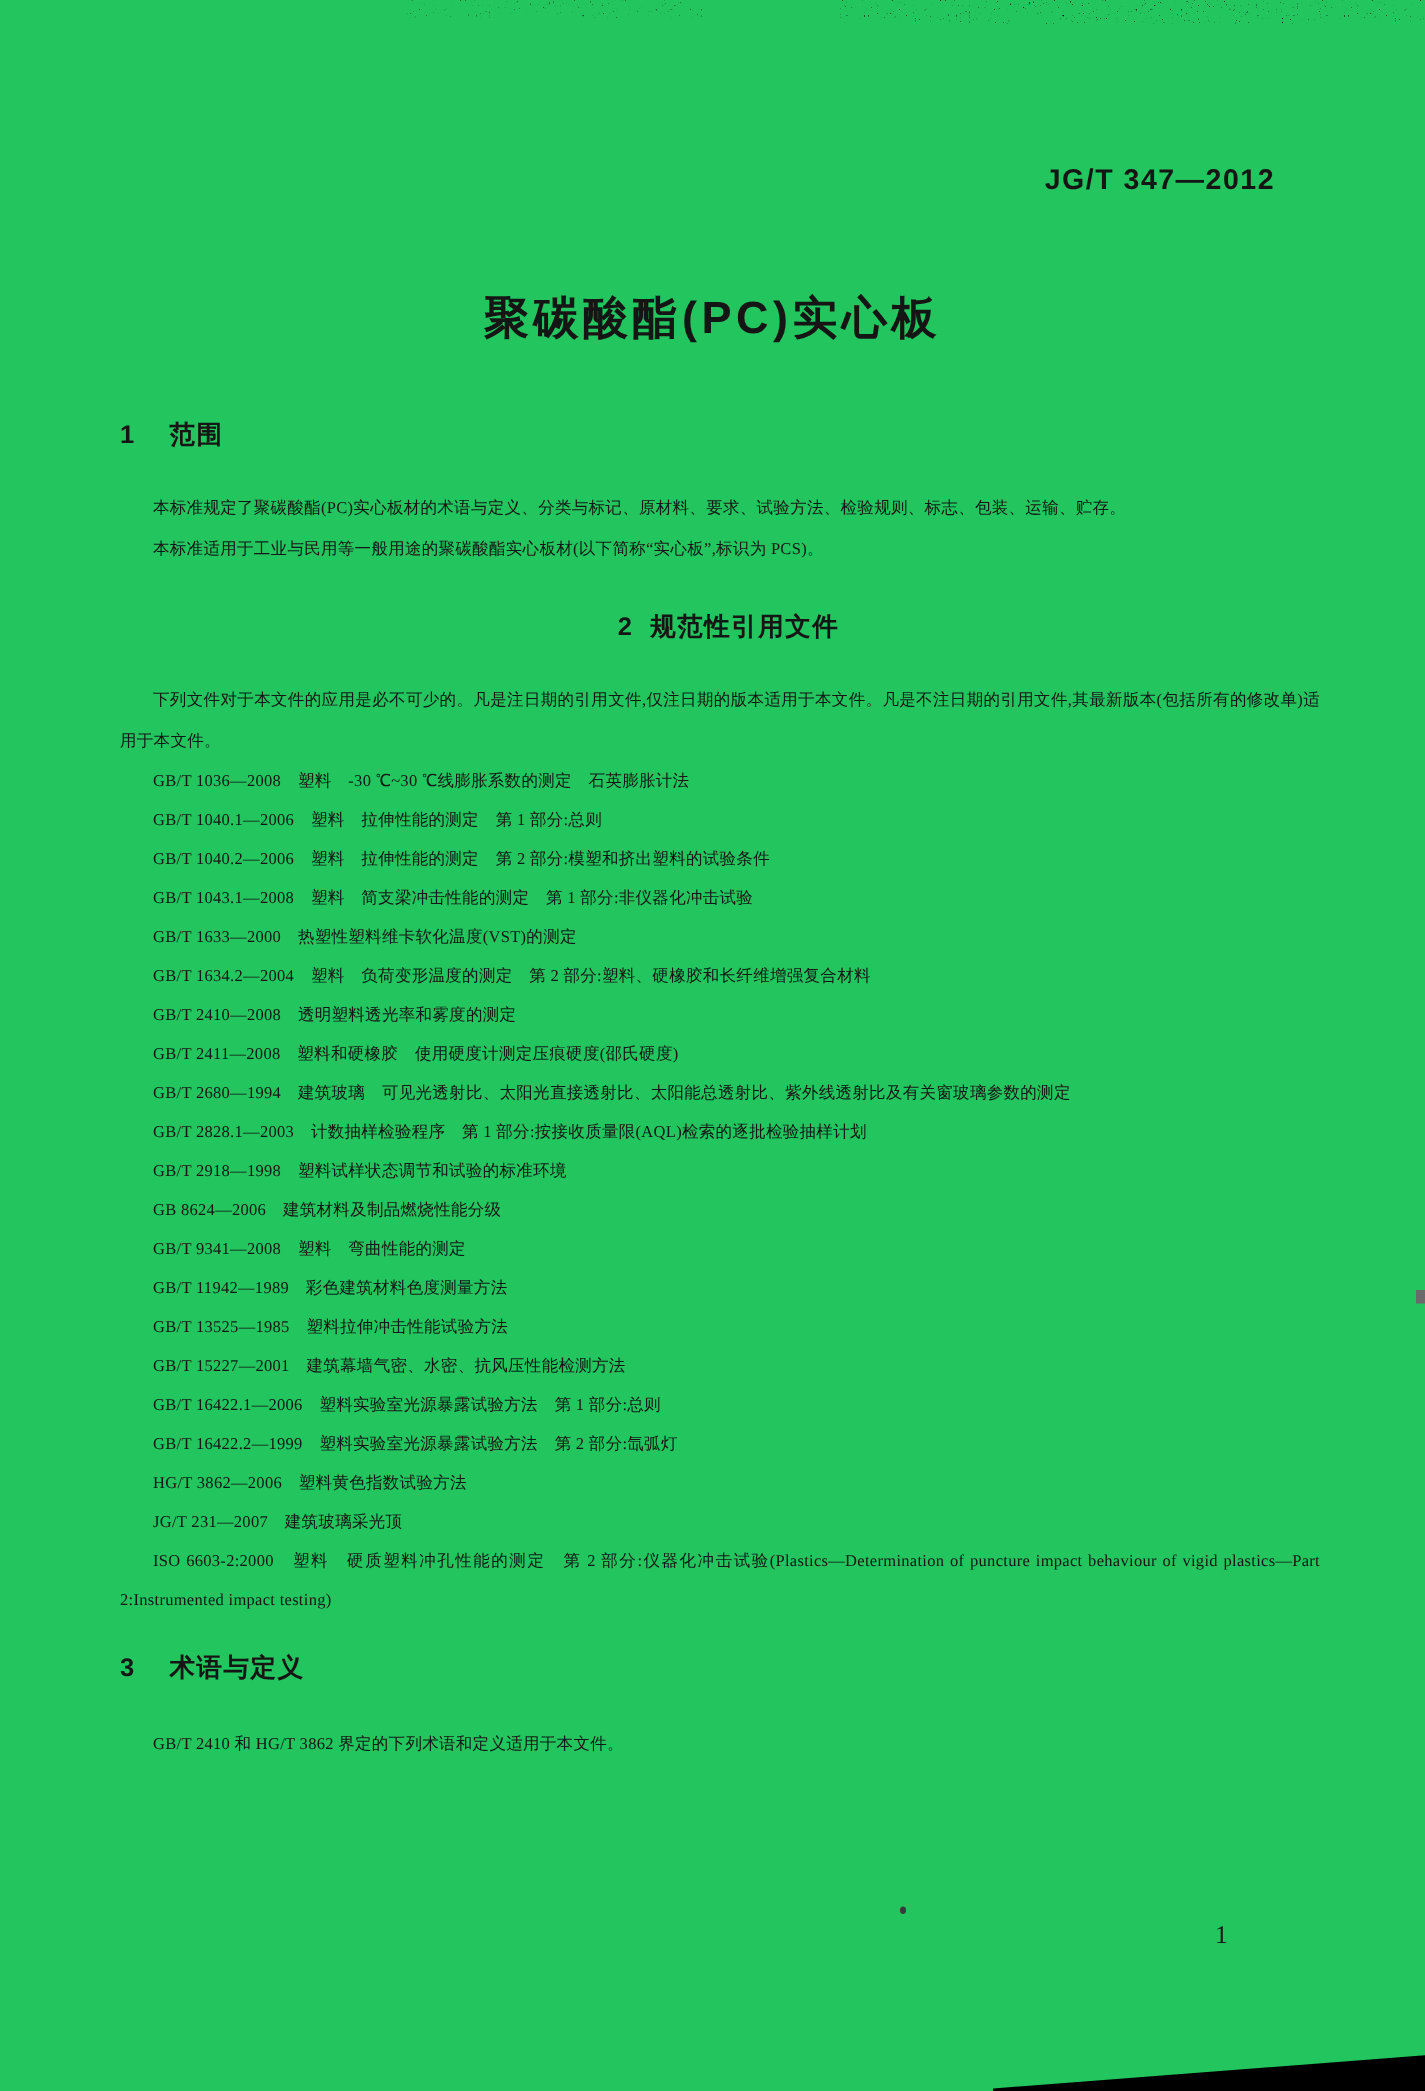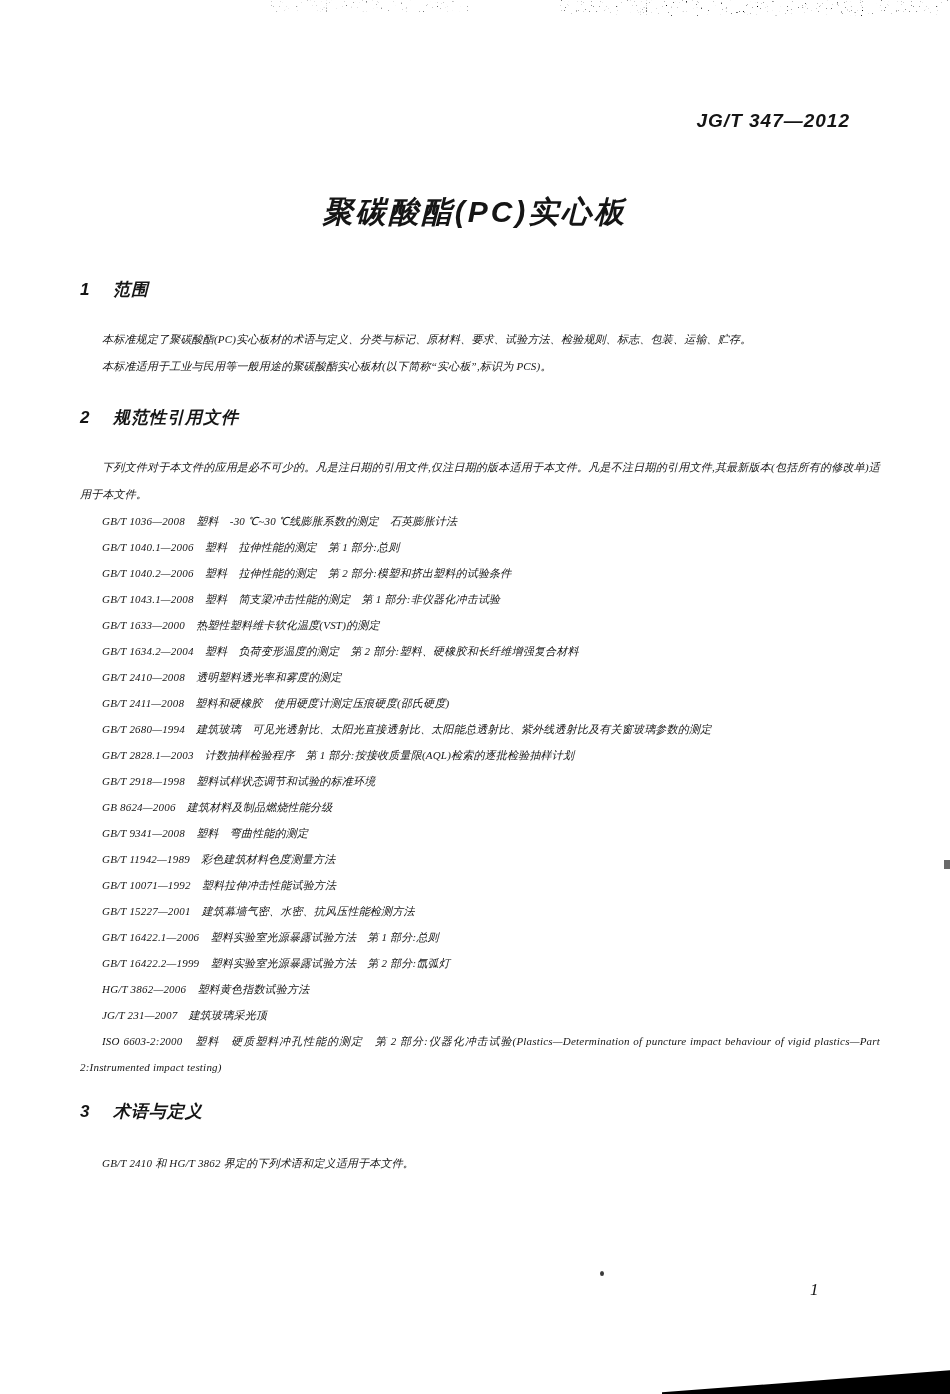--- a/index.html
+++ b/index.html
@@ -1,25 +1,24 @@
 <!DOCTYPE html>
 <html lang="zh"><head>
 <meta charset="utf-8">
 <style>
   html,body { margin:0; padding:0; background:#e8e8e8; }
   .page {
     position: relative;
     width: 950px;
     height: 1394px;
     margin: 0 auto;
-    background: #ffffff;
+    background: #22c55e;
     overflow: hidden;
     color: #151515;
     font-family: "Liberation Serif", serif;
-    font-style: italic;
   }
   .scan-noise { position:absolute; left:270px; top:0; width:680px; height:92px; pointer-events:none; }
   .doc-number {
     position: absolute;
     top: 110px;
     right: 100px;
     font-family: "Liberation Sans", sans-serif;
     font-weight: bold;
     font-size: 19px;
     letter-spacing: 1px;
@@ -53,21 +52,21 @@
   h2.sec-heading .sec-num { display:inline-block; min-width:33px; }
   .content p {
     font-size: 11px;
     line-height: 27px;
     margin: 0;
     text-indent: 2em;
     text-align: justify;
     letter-spacing: 0.2px;
   }
   .refs p { line-height: 26px; }
-  #sec2-heading { margin-top: 28px; }
+  #sec2-heading { margin-top: 28px; text-align: center; }
   #sec3-heading { margin-top: 22px; margin-bottom: 28px; }
   .page-number {
     position: absolute;
     top: 1280px;
     left: 810px;
     font-size: 17px;
   }
   .scan-wedge {
     position: absolute;
     right: 0; bottom: 0;
@@ -132,21 +131,21 @@
       <p>GB/T 1633—2000　热塑性塑料维卡软化温度(VST)的测定</p>
       <p>GB/T 1634.2—2004　塑料　负荷变形温度的测定　第 2 部分:塑料、硬橡胶和长纤维增强复合材料</p>
       <p>GB/T 2410—2008　透明塑料透光率和雾度的测定</p>
       <p>GB/T 2411—2008　塑料和硬橡胶　使用硬度计测定压痕硬度(邵氏硬度)</p>
       <p>GB/T 2680—1994　建筑玻璃　可见光透射比、太阳光直接透射比、太阳能总透射比、紫外线透射比及有关窗玻璃参数的测定</p>
       <p>GB/T 2828.1—2003　计数抽样检验程序　第 1 部分:按接收质量限(AQL)检索的逐批检验抽样计划</p>
       <p>GB/T 2918—1998　塑料试样状态调节和试验的标准环境</p>
       <p>GB 8624—2006　建筑材料及制品燃烧性能分级</p>
       <p>GB/T 9341—2008　塑料　弯曲性能的测定</p>
       <p>GB/T 11942—1989　彩色建筑材料色度测量方法</p>
-      <p>GB/T 10071—1992　塑料拉伸冲击性能试验方法</p>
+      <p>GB/T 13525—1985　塑料拉伸冲击性能试验方法</p>
       <p>GB/T 15227—2001　建筑幕墙气密、水密、抗风压性能检测方法</p>
       <p>GB/T 16422.1—2006　塑料实验室光源暴露试验方法　第 1 部分:总则</p>
       <p>GB/T 16422.2—1999　塑料实验室光源暴露试验方法　第 2 部分:氙弧灯</p>
       <p>HG/T 3862—2006　塑料黄色指数试验方法</p>
       <p>JG/T 231—2007　建筑玻璃采光顶</p>
       <p>ISO 6603-2:2000　塑料　硬质塑料冲孔性能的测定　第 2 部分:仪器化冲击试验(Plastics—Determination of puncture impact behaviour of vigid plastics—Part 2:Instrumented impact testing)</p>
     </div>
 
     <h2 class="sec-heading" id="sec3-heading"><span class="sec-num">3</span><span>术语与定义</span></h2>
     <p>GB/T 2410 和 HG/T 3862 界定的下列术语和定义适用于本文件。</p>

